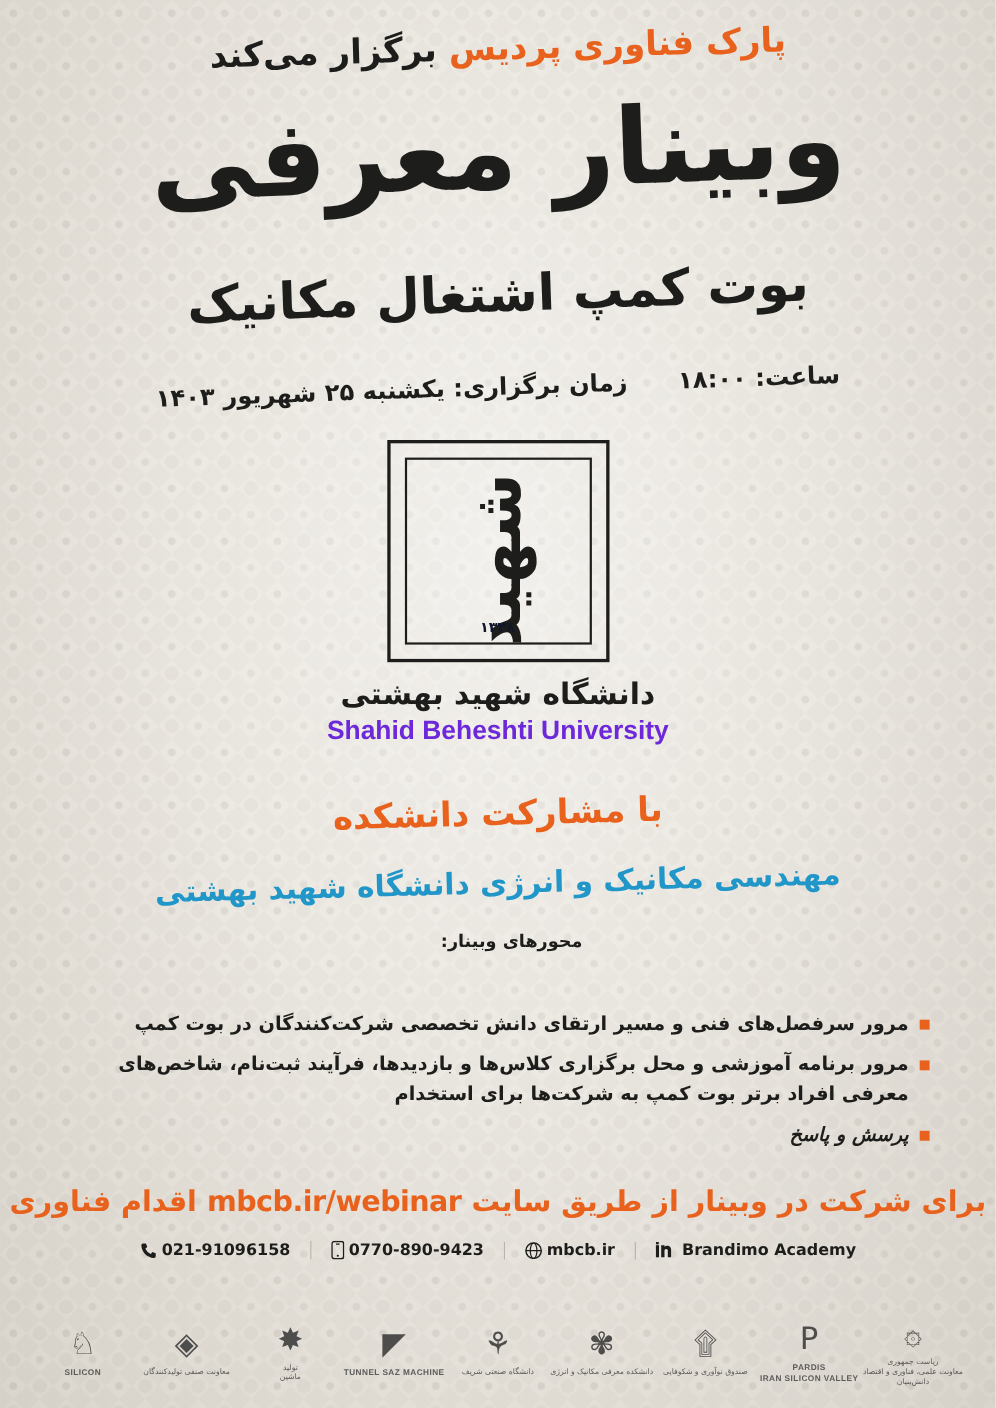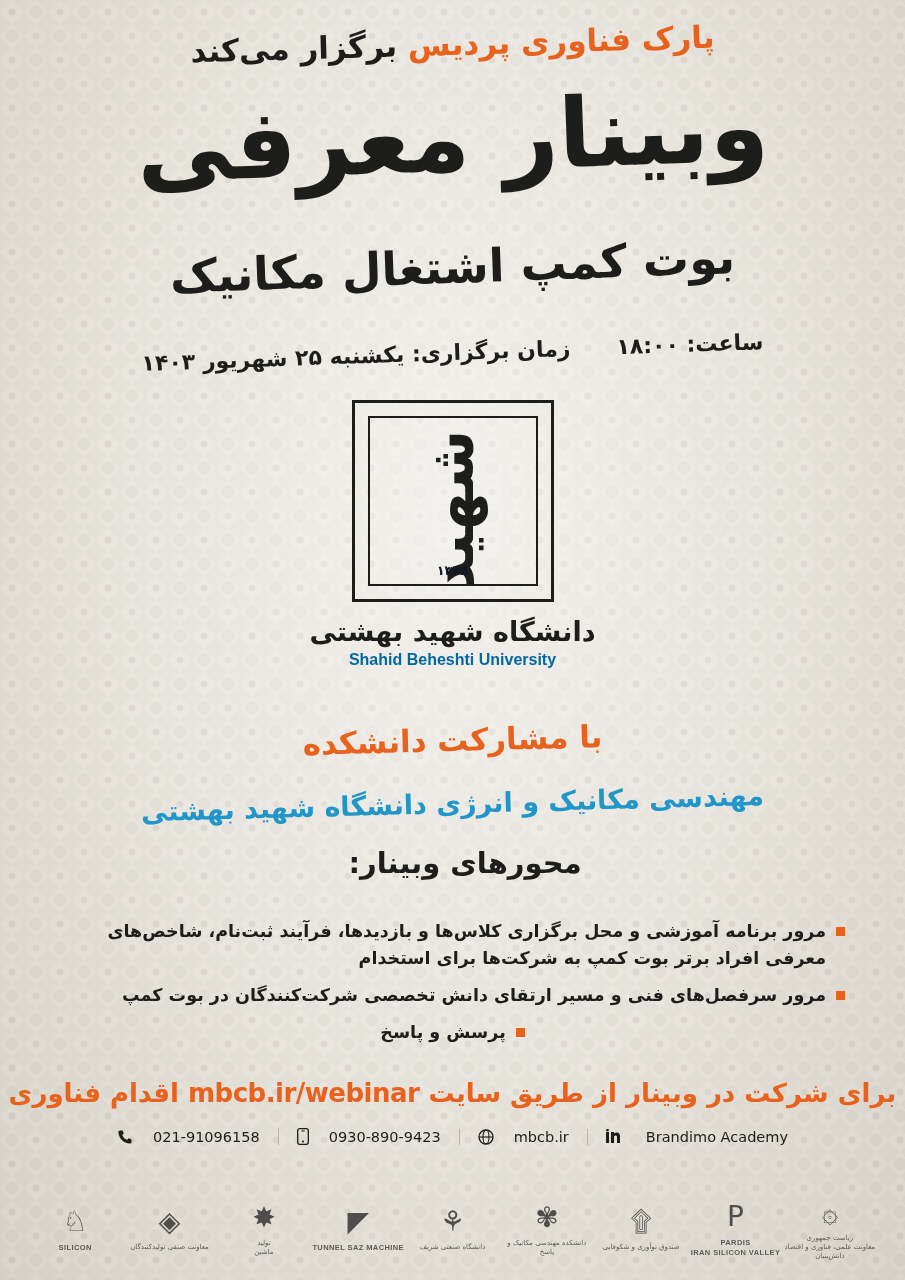--- a/index.html
+++ b/index.html
@@ -90,73 +90,73 @@
     letter-spacing:-4px;
   }
   .logo-year{
     position:absolute;bottom:6px;left:0;right:0;text-align:center;
     font-size:13px;color:#0f172a;font-weight:bold;
   }
   .uni-fa{
     margin-top:14px;font-size:27px;color:#1d1d1b;font-weight:600;
   }
   .uni-en{
-    margin-top:4px;font-size:16px;color:#0369a1;font-weight:bold;
+    margin-top:4px;font-size:24px;color:#6d28d9;font-weight:bold;
     font-family:"Liberation Sans",sans-serif;direction:ltr;
   }
 
   
   .partner-1{
     position:absolute;top:722px;left:0;right:0;text-align:center;
     font-size:31px;font-weight:bold;color:#e8621d;letter-spacing:-1px;
     transform:rotate(-1.5deg);
   }
   .partner-2{
     position:absolute;top:788px;left:0;right:0;text-align:center;
     font-size:27px;font-weight:bold;color:#2196c9;letter-spacing:-1px;
     transform:rotate(-1.5deg);
   }
 
   
   .topics-title{
     position:absolute;top:846px;left:0;right:0;text-align:center;
-    font-size:29px;font-weight:bold;color:#1d1d1b;padding-left:25px;
+    font-size:16px;font-weight:bold;color:#1d1d1b;padding-left:25px;
   }
   .topics{
     position:absolute;top:918px;left:60px;right:60px;
   }
   .topic{
     display:flex;align-items:flex-start;justify-content:flex-start;
     gap:10px;margin-bottom:10px;
     font-size:17.5px;color:#1d1d1b;font-weight:600;line-height:1.55;
   }
   .topic .bullet{
     width:9px;height:9px;background:#e8621d;flex:0 0 auto;margin-top:9px;
   }
   .topic .txt{flex:1 1 auto;text-align:right;}
-  .topic.center{justify-content:center;}
+  .topic.center{font-style:italic;}
   .topic.center .txt{flex:0 0 auto;text-align:center;}
 
   
   .cta{
     position:absolute;top:1078px;left:0;right:0;text-align:center;
     font-size:26px;font-weight:bold;color:#e8621d;letter-spacing:-.5px;
   }
   .cta .url{direction:ltr;display:inline-block;}
 
   
   .contact{
     position:absolute;top:1128px;left:0;right:0;
     display:flex;justify-content:center;align-items:center;
     gap:0;
   }
   .citem{
-    display:flex;align-items:center;gap:20px;
+    display:flex;align-items:center;gap:4px;
     padding:0 18px;
-    font-size:14.5px;color:#1d1d1b;font-weight:400;
+    font-size:14.5px;color:#1d1d1b;font-weight:700;
     direction:ltr;
     border-left:1px solid #b9b3a8;
     justify-content:space-between;
   }
   .citem:last-child{border-left:none;}
   .citem svg{display:block;}
 
   
   .sponsors{
     position:absolute;top:1192px;left:28px;right:28px;height:72px;
@@ -209,25 +209,25 @@
     <div class="uni-en">Shahid Beheshti University</div>
   </div>
 
   <div class="partner-1">با مشارکت دانشکده</div>
   <div class="partner-2">مهندسی مکانیک و انرژی دانشگاه شهید بهشتی</div>
 
   <div class="topics-title">محورهای وبینار:</div>
   <div class="topics">
     <div class="topic">
       <span class="bullet"></span>
-      <span class="txt">مرور برنامه آموزشی و محل برگزاری کلاس‌ها و بازدیدها، فرآیند ثبت‌نام، شاخص‌های معرفی افراد برتر بوت کمپ به شرکت‌ها برای استخدام</span>
+      <span class="txt">مرور سرفصل‌های فنی و مسیر ارتقای دانش تخصصی شرکت‌کنندگان در بوت کمپ</span>
     </div>
     <div class="topic">
       <span class="bullet"></span>
-      <span class="txt">مرور سرفصل‌های فنی و مسیر ارتقای دانش تخصصی شرکت‌کنندگان در بوت کمپ</span>
+      <span class="txt">مرور برنامه آموزشی و محل برگزاری کلاس‌ها و بازدیدها، فرآیند ثبت‌نام، شاخص‌های معرفی افراد برتر بوت کمپ به شرکت‌ها برای استخدام</span>
     </div>
     <div class="topic center">
       <span class="bullet"></span>
       <span class="txt">پرسش و پاسخ</span>
     </div>
   </div>
 
   <div class="cta">
     <span>برای شرکت در وبینار از طریق سایت</span>
     <span class="url">mbcb.ir/webinar</span>
@@ -250,21 +250,21 @@
         <line x1="1" y1="8" x2="15" y2="8" stroke="#1d1d1b" stroke-width="1.1"></line>
       </svg>
       <span>mbcb.ir</span>
     </div>
     <div class="citem">
       <svg width="12" height="17" viewBox="0 0 12 17">
         <rect x="0.7" y="0.7" width="10.6" height="15.6" rx="2" fill="none" stroke="#1d1d1b" stroke-width="1.3"></rect>
         <line x1="4.4" y1="3" x2="7.6" y2="3" stroke="#1d1d1b" stroke-width="1.1"></line>
         <circle cx="6" cy="13.6" r="1" fill="#1d1d1b"></circle>
       </svg>
-      <span>0930-890-9423</span>
+      <span>0770-890-9423</span>
     </div>
     <div class="citem">
       <svg width="16" height="16" viewBox="0 0 16 16">
         <path d="M3 1.5 L5.6 1.5 L6.8 4.6 L5.1 5.9 A8.5 8.5 0 0 0 10.1 10.9 L11.4 9.2 L14.5 10.4 L14.5 13 A1.6 1.6 0 0 1 12.8 14.6 C6.6 14.2 1.8 9.4 1.4 3.2 A1.6 1.6 0 0 1 3 1.5 Z" fill="#1d1d1b"></path>
       </svg>
       <span>021-91096158</span>
     </div>
   </div>
 
   <div class="sponsors">
@@ -275,21 +275,21 @@
     <div class="sp">
       <div class="mark">P</div>
       <div class="cap en">PARDIS<br>IRAN SILICON VALLEY</div>
     </div>
     <div class="sp">
       <div class="mark">۩</div>
       <div class="cap">صندوق نوآوری و شکوفایی</div>
     </div>
     <div class="sp">
       <div class="mark">✾</div>
-      <div class="cap">دانشکده مهندسی مکانیک و پاسخ</div>
+      <div class="cap">دانشکده معرفی مکانیک و انرژی</div>
     </div>
     <div class="sp">
       <div class="mark">⚘</div>
       <div class="cap">دانشگاه صنعتی شریف</div>
     </div>
     <div class="sp">
       <div class="mark">◤</div>
       <div class="cap en">TUNNEL SAZ MACHINE</div>
     </div>
     <div class="sp">

